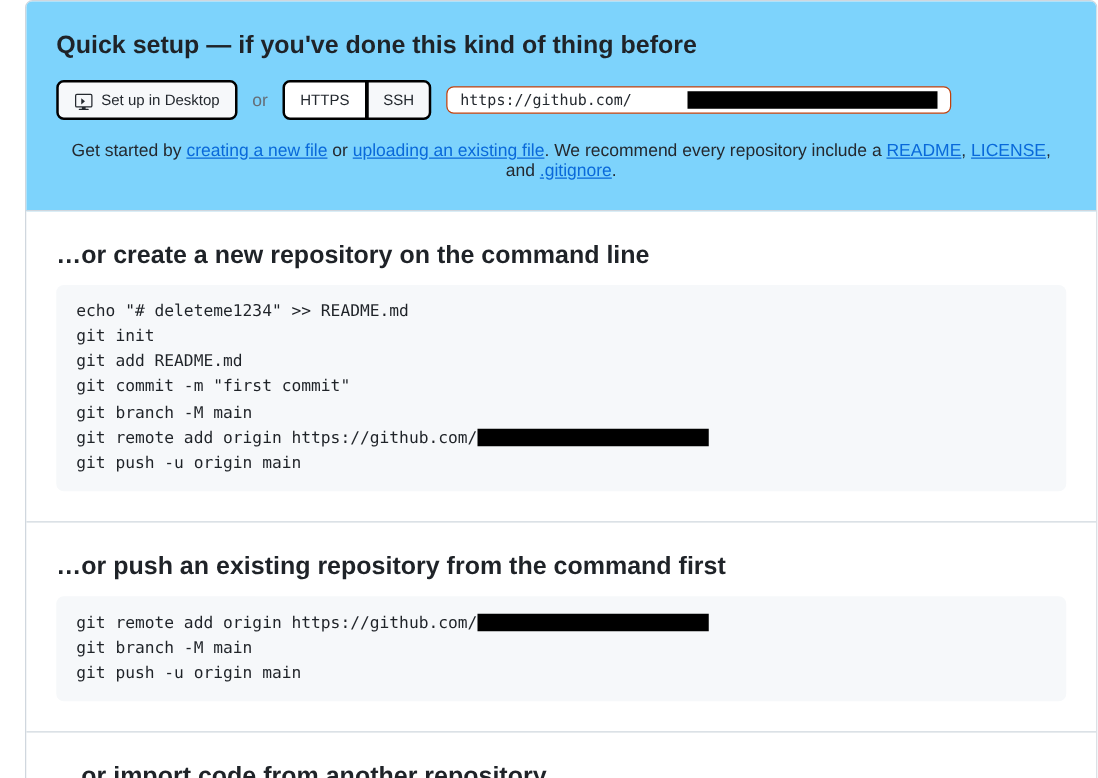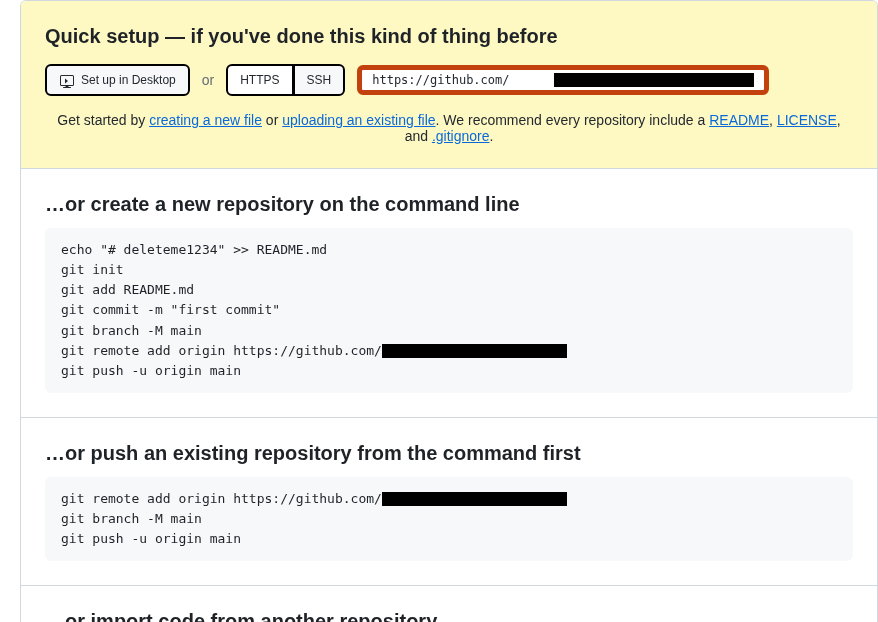--- a/index.html
+++ b/index.html
@@ -14,21 +14,21 @@
       background: #ffffff;
       padding: 0;
     }
     .container {
       border: 1px solid #d0d7de;
       border-radius: 6px;
       margin: 0 0 0 20px;
       overflow: hidden;
     }
     .quick-setup {
-      background-color: #fef9c3;
+      background-color: #7dd3fc;
       padding: 24px;
       border-bottom: 1px solid #d0d7de;
     }
     .quick-setup h2 {
       font-size: 20px;
       font-weight: 600;
       margin-bottom: 16px;
       color: #1f2328;
     }
     .setup-row {
@@ -68,21 +68,21 @@
     .btn-group .btn.selected {
       background: #ffffff;
     }
     .or-text {
       font-size: 14px;
       color: #656d76;
     }
     .url-input {
       display: inline-flex;
       align-items: center;
-      border: 5px solid #c2410c;
+      border: 1px solid #c2410c;
       border-radius: 6px;
       background: #ffffff;
       padding: 3px 10px;
       font-family: ui-monospace, SFMono-Regular, "SF Mono", Menlo, monospace;
       font-size: 12px;
       min-width: 340px;
       gap: 44px;
     }
     .url-redacted {
       display: inline-block;

